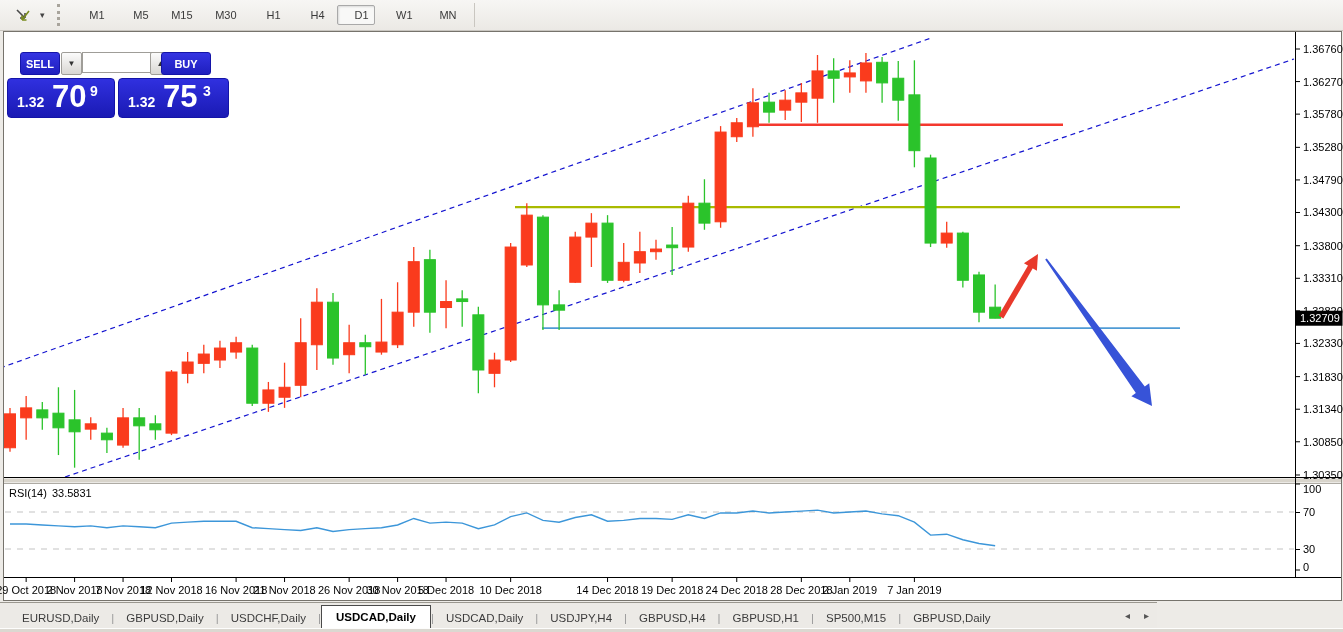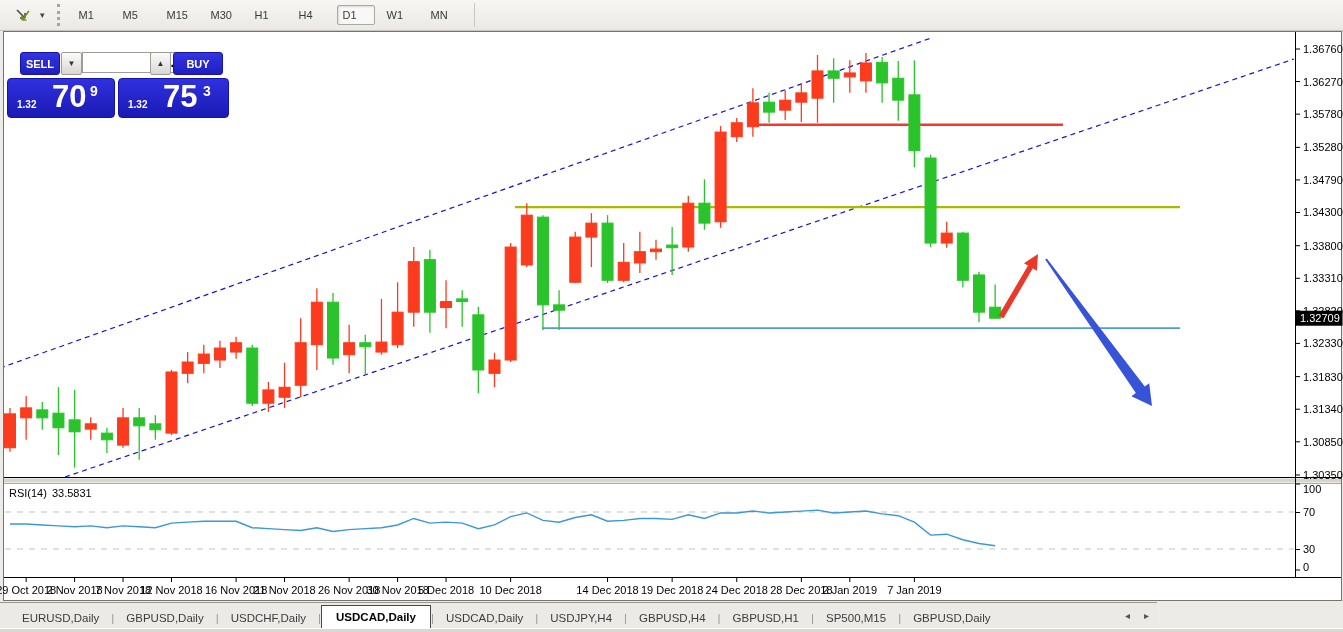--- a/index.html
+++ b/index.html
@@ -5,39 +5,39 @@
   html,body{margin:0;padding:0;width:1343px;height:632px;overflow:hidden;
     font-family:"Liberation Sans",sans-serif;background:#edebe7;position:relative;}
   #stage{position:absolute;inset:0;}
   svg text{font-family:"Liberation Sans",sans-serif;}
   
   .toolbar{position:absolute;left:0;top:0;width:1343px;height:30px;background:linear-gradient(#f7f6f4,#ebe9e5);
     border-bottom:1px solid #c9c6c0;display:flex;align-items:center;z-index:5;}
   .tool-icon{width:30px;height:22px;margin-left:8px;display:flex;align-items:center;justify-content:center;cursor:pointer;}
   .tool-caret{font-size:9px;color:#444;margin-left:2px;cursor:pointer;}
   .grip{height:22px;border-left:3px dotted #a8a49c;margin:0 10px 0 12px;}
-  .tfbtn{min-width:26px;padding:3px 5px;margin:0 3px;font-size:11px;color:#3a3a3a;text-align:left;
+  .tfbtn{min-width:26px;padding:3px 5px;margin:0 3px;font-size:11px;color:#3a3a3a;text-align:right;
     border:1px solid transparent;border-radius:2px;cursor:pointer;user-select:none;}
   .tfbtn.active{background:#f8f8f7;border:1px solid #a9a9a9;box-shadow:inset 1px 1px 2px rgba(0,0,0,.12);}
   .tool-sep{height:24px;border-left:1px solid #c9c6c0;margin:0 8px;}
   
   .chart-title{position:absolute;left:11px;top:36px;font-size:11.5px;font-weight:bold;color:#000;z-index:6;letter-spacing:.2px;}
   .chart-title .caret{font-size:8px;vertical-align:1px;}
   .chart-title span{margin-right:4px;}
   
   .trade{position:absolute;left:7px;top:52px;width:221px;height:64px;z-index:6;font-weight:bold;}
   .tbtn{position:absolute;top:0;height:21px;background:linear-gradient(#3434e2,#1f1fbe);color:#fff;
     border:1px solid #1414a8;border-radius:3px;font-size:11px;display:flex;align-items:center;justify-content:center;cursor:pointer;}
   .spin{position:absolute;top:0;height:21px;background:linear-gradient(#fbfbfb,#d9d7d3);border:1px solid #9f9d98;
     border-radius:2px;font-size:8px;color:#333;display:flex;align-items:center;justify-content:center;cursor:pointer;}
   .lot{position:absolute;left:75px;top:0;width:66px;height:19px;background:#fff;border:1px solid #9f9d98;
     font-size:14px;font-weight:bold;text-align:right;padding-right:4px;line-height:19px;color:#000;padding-left:41px;}
   .pricebox{position:absolute;top:26px;height:38px;background:linear-gradient(#3030df,#1a1ab4);border:1px solid #1414a8;
     border-radius:4px;color:#fff;cursor:pointer;}
-  .pricebox .sm{position:absolute;left:9px;bottom:7px;font-size:10px;}
+  .pricebox .sm{position:absolute;left:9px;bottom:7px;font-size:14px;}
   .pricebox .big{position:absolute;left:44px;top:0px;font-size:31px;}
   .pricebox .sup{position:absolute;font-size:14px;top:4px;}
   
   .rsi-title{position:absolute;left:9px;top:487px;font-size:11px;color:#000;z-index:6;}
   .rsi-title span{margin-right:5px;}
   
   .tabbar{position:absolute;left:0;top:602px;width:1157px;height:26px;background:#eceae6;border-top:1px solid #9a978f;
     display:flex;align-items:flex-end;z-index:5;font-size:11.5px;color:#3c3c3c;}
   .tab{padding:4px 12px 5px 12px;cursor:pointer;white-space:nowrap;}
   .tab.active{background:#fff;border:1px solid #4a4a4a;border-bottom:none;font-weight:bold;color:#000;
@@ -306,21 +306,21 @@
       </div>
     <div class="tool-sep"></div>
   </div>
 
 
   <div class="trade">
     <div class="tbtn" style="left:13px;width:38px;">SELL</div>
     <div class="spin" style="left:54px;width:19px;">▼</div>
     <div class="lot">0.01</div>
     <div class="spin" style="left:143px;width:19px;">▲</div>
-    <div class="tbtn" style="left:166px;width:48px;">BUY</div>
+    <div class="tbtn" style="left:154px;width:48px;">BUY</div>
     <div class="pricebox" style="left:0px;width:106px;">
       <span class="sm">1.32</span>
       <span class="big">70</span>
       <span class="sup" style="left:82px;">9</span>
     </div>
     <div class="pricebox" style="left:111px;width:109px;">
       <span class="sm">1.32</span>
       <span class="big">75</span>
       <span class="sup" style="left:84px;">3</span>
     </div>

